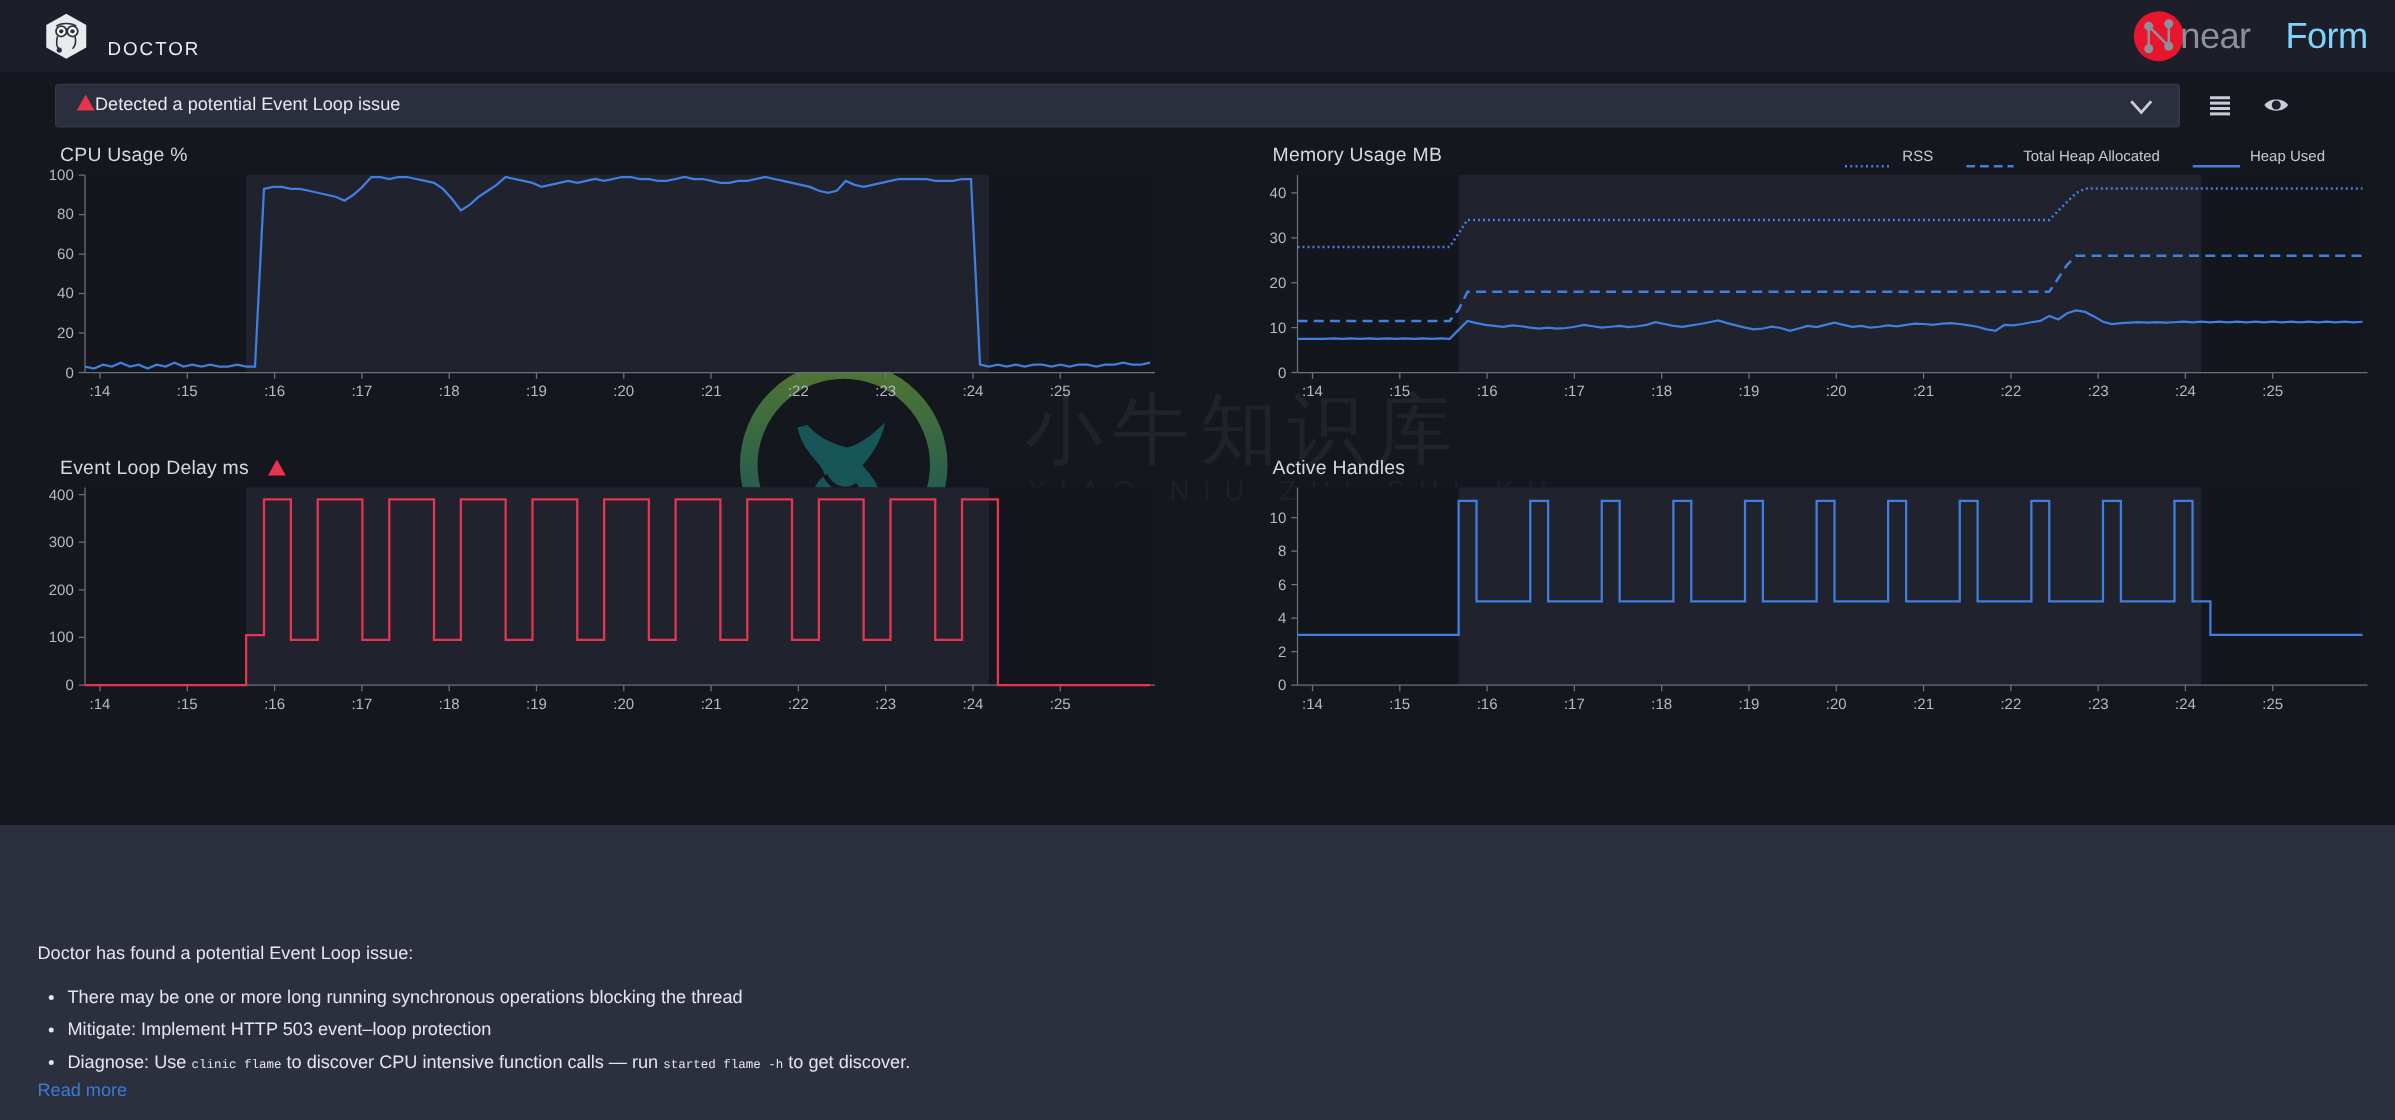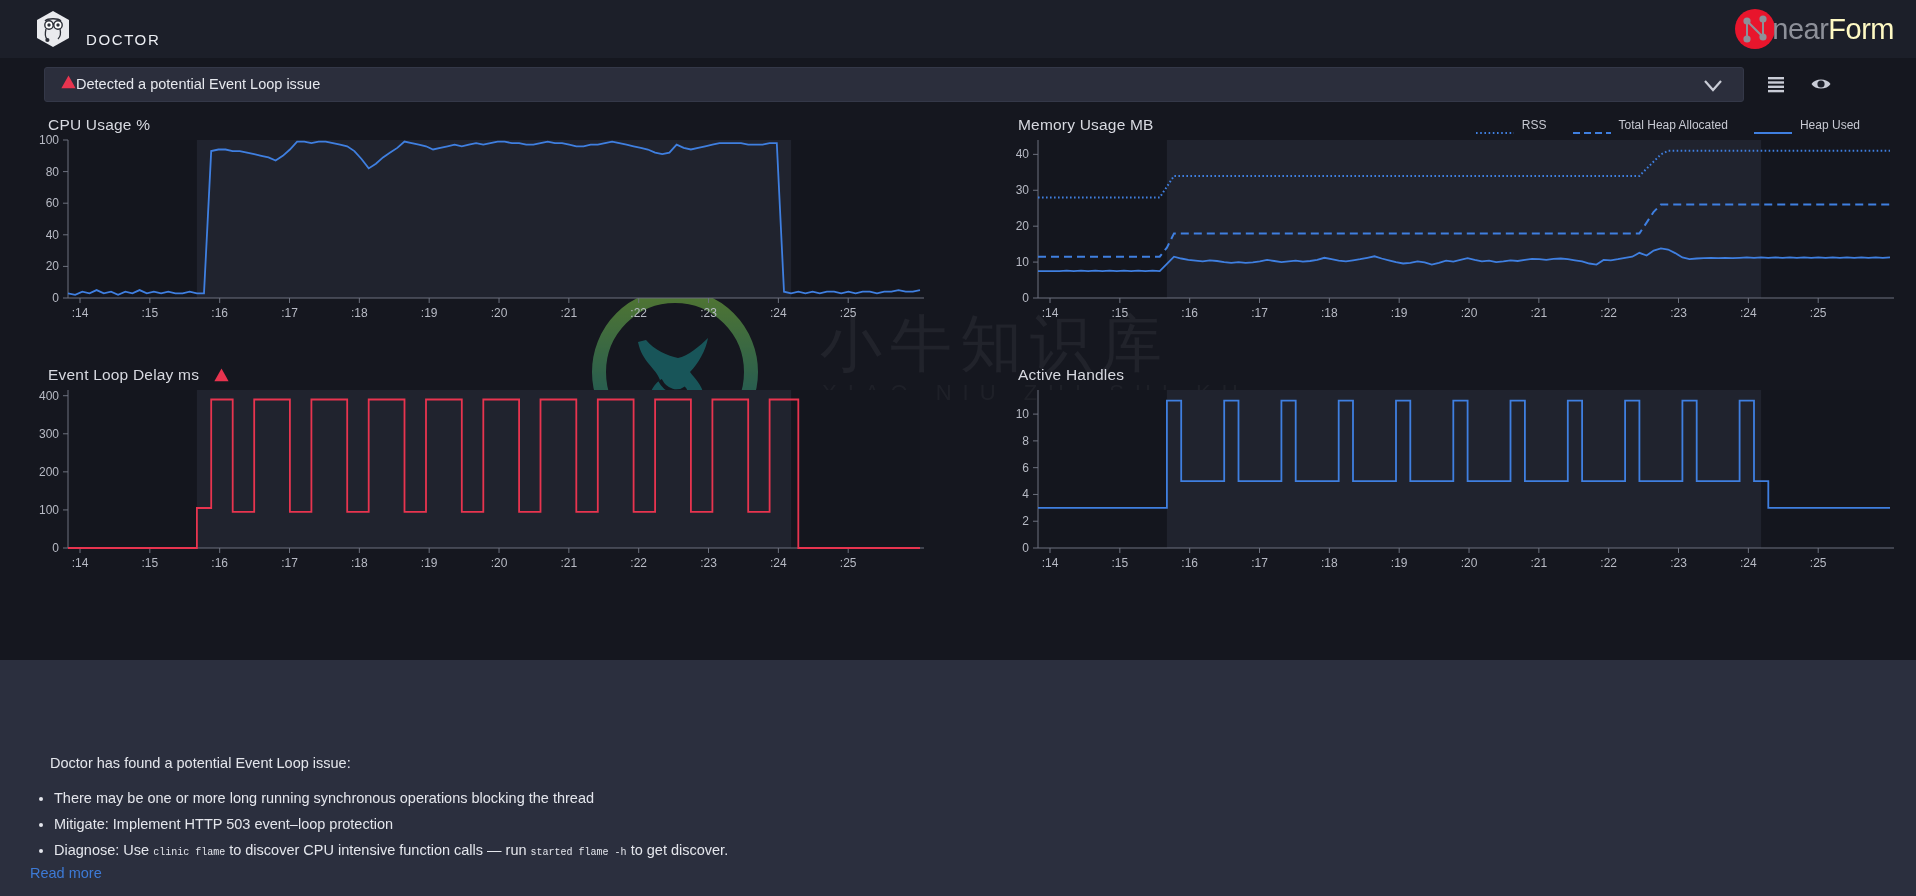--- a/index.html
+++ b/index.html
@@ -21,21 +21,21 @@
   .logo-wrap { display:flex; align-items:flex-end; margin-left:36px; }
   .doctor-hex { width:34px; height:38px; position:relative; }
   .doctor-title {
     margin-left:16px; font-size:15px; letter-spacing:1.6px;
     color:#eceef3; font-weight:400;
   }
   .brand { position:absolute; right:22px; top:8px; display:flex; align-items:center; }
   .brand-mark { width:42px; height:42px; }
   .brand-text { font-size:29px; letter-spacing:-0.5px; margin-left:-4px; }
   .brand-near { color:#8d9099; }
-  .brand-form { color:#fef9c3; }
+  .brand-form { color:#7dd3fc;margin-left:28px; }
 
   
   .alertbar-row {
     position:absolute; left:0; top:58px; width:1916px; height:52px;
     display:flex; align-items:center;
   }
   .alertbar {
     margin-left:44px; width:1700px; height:35px;
     background:#2b2e3c; border-radius:3px;
     display:flex; align-items:center; position:relative;
@@ -91,21 +91,21 @@
   .tab .warn { margin-left:10px; vertical-align:-1px; display:inline-block; }
   .browse-link {
     position:absolute; right:22px; top:2px;
     font-size:14.5px; color:#3d7ad6; cursor:pointer; white-space:nowrap;
   }
   .close-x {
     position:absolute; right:16px; top:-22px;
     font-size:24px; color:#3d7ad6; cursor:pointer; line-height:1;
     font-family:"Liberation Sans", sans-serif;
   }
-  .panel-lead { position:absolute; left:30px; top:95px; font-size:14.5px; color:#e4e6ec;margin-left:20px; }
+  .panel-lead { position:absolute; left:30px; top:95px; font-size:14.5px; color:#e4e6ec; }
   .panel-list { position:absolute; left:54px; top:128px; list-style:disc; }
   .panel-list li { font-size:14.5px; color:#e4e6ec; margin-bottom:6px; line-height:20px; }
   .panel-list li::marker { color:#e4e6ec; }
   code { font-family:"Liberation Mono", monospace; font-size:10px; color:#e4e6ec; }
   .read-more {
     position:absolute; left:30px; top:205px;
     font-size:14.5px; color:#3d7ad6; cursor:pointer;
   }
 
   

